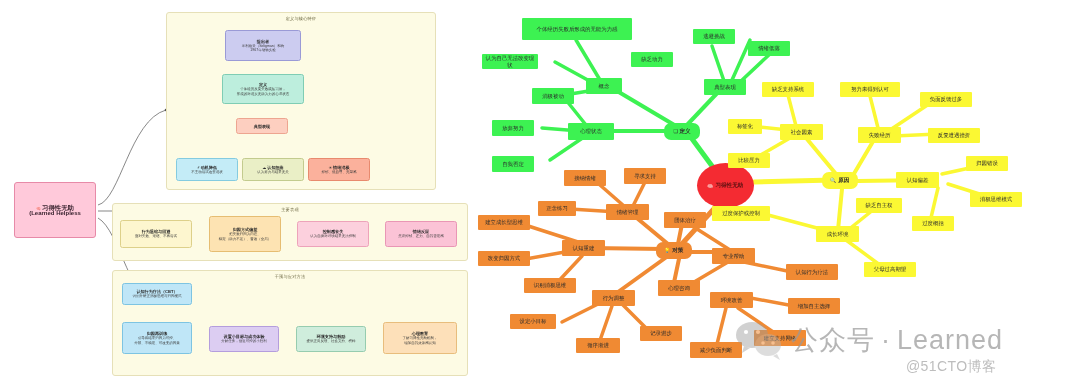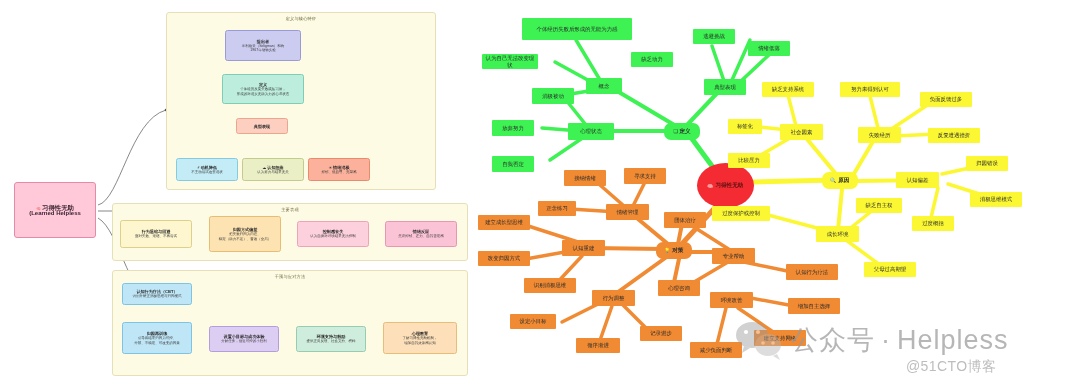--- a/index.html
+++ b/index.html
@@ -470,18 +470,18 @@
         <circle cx="23" cy="12" r="2.1" fill="#fff"></circle>
         <ellipse cx="33" cy="25" rx="13" ry="11" fill="#b5b5b5"></ellipse>
         <path d="M42,34 L45,40 L38,36 Z" fill="#b5b5b5"></path>
         <circle cx="28" cy="23" r="1.8" fill="#fff"></circle>
         <circle cx="38" cy="23" r="1.8" fill="#fff"></circle>
       </svg>
     </div>
     <div id="wm-text">
       <span>公众号</span>
       <span>·</span>
-      <span>Helpless</span>
+      <span>Learned</span>
     </div>
   </div>
   <div id="wm-credit">@51CTO博客</div>
 
 </div>
 
 </body></html>

